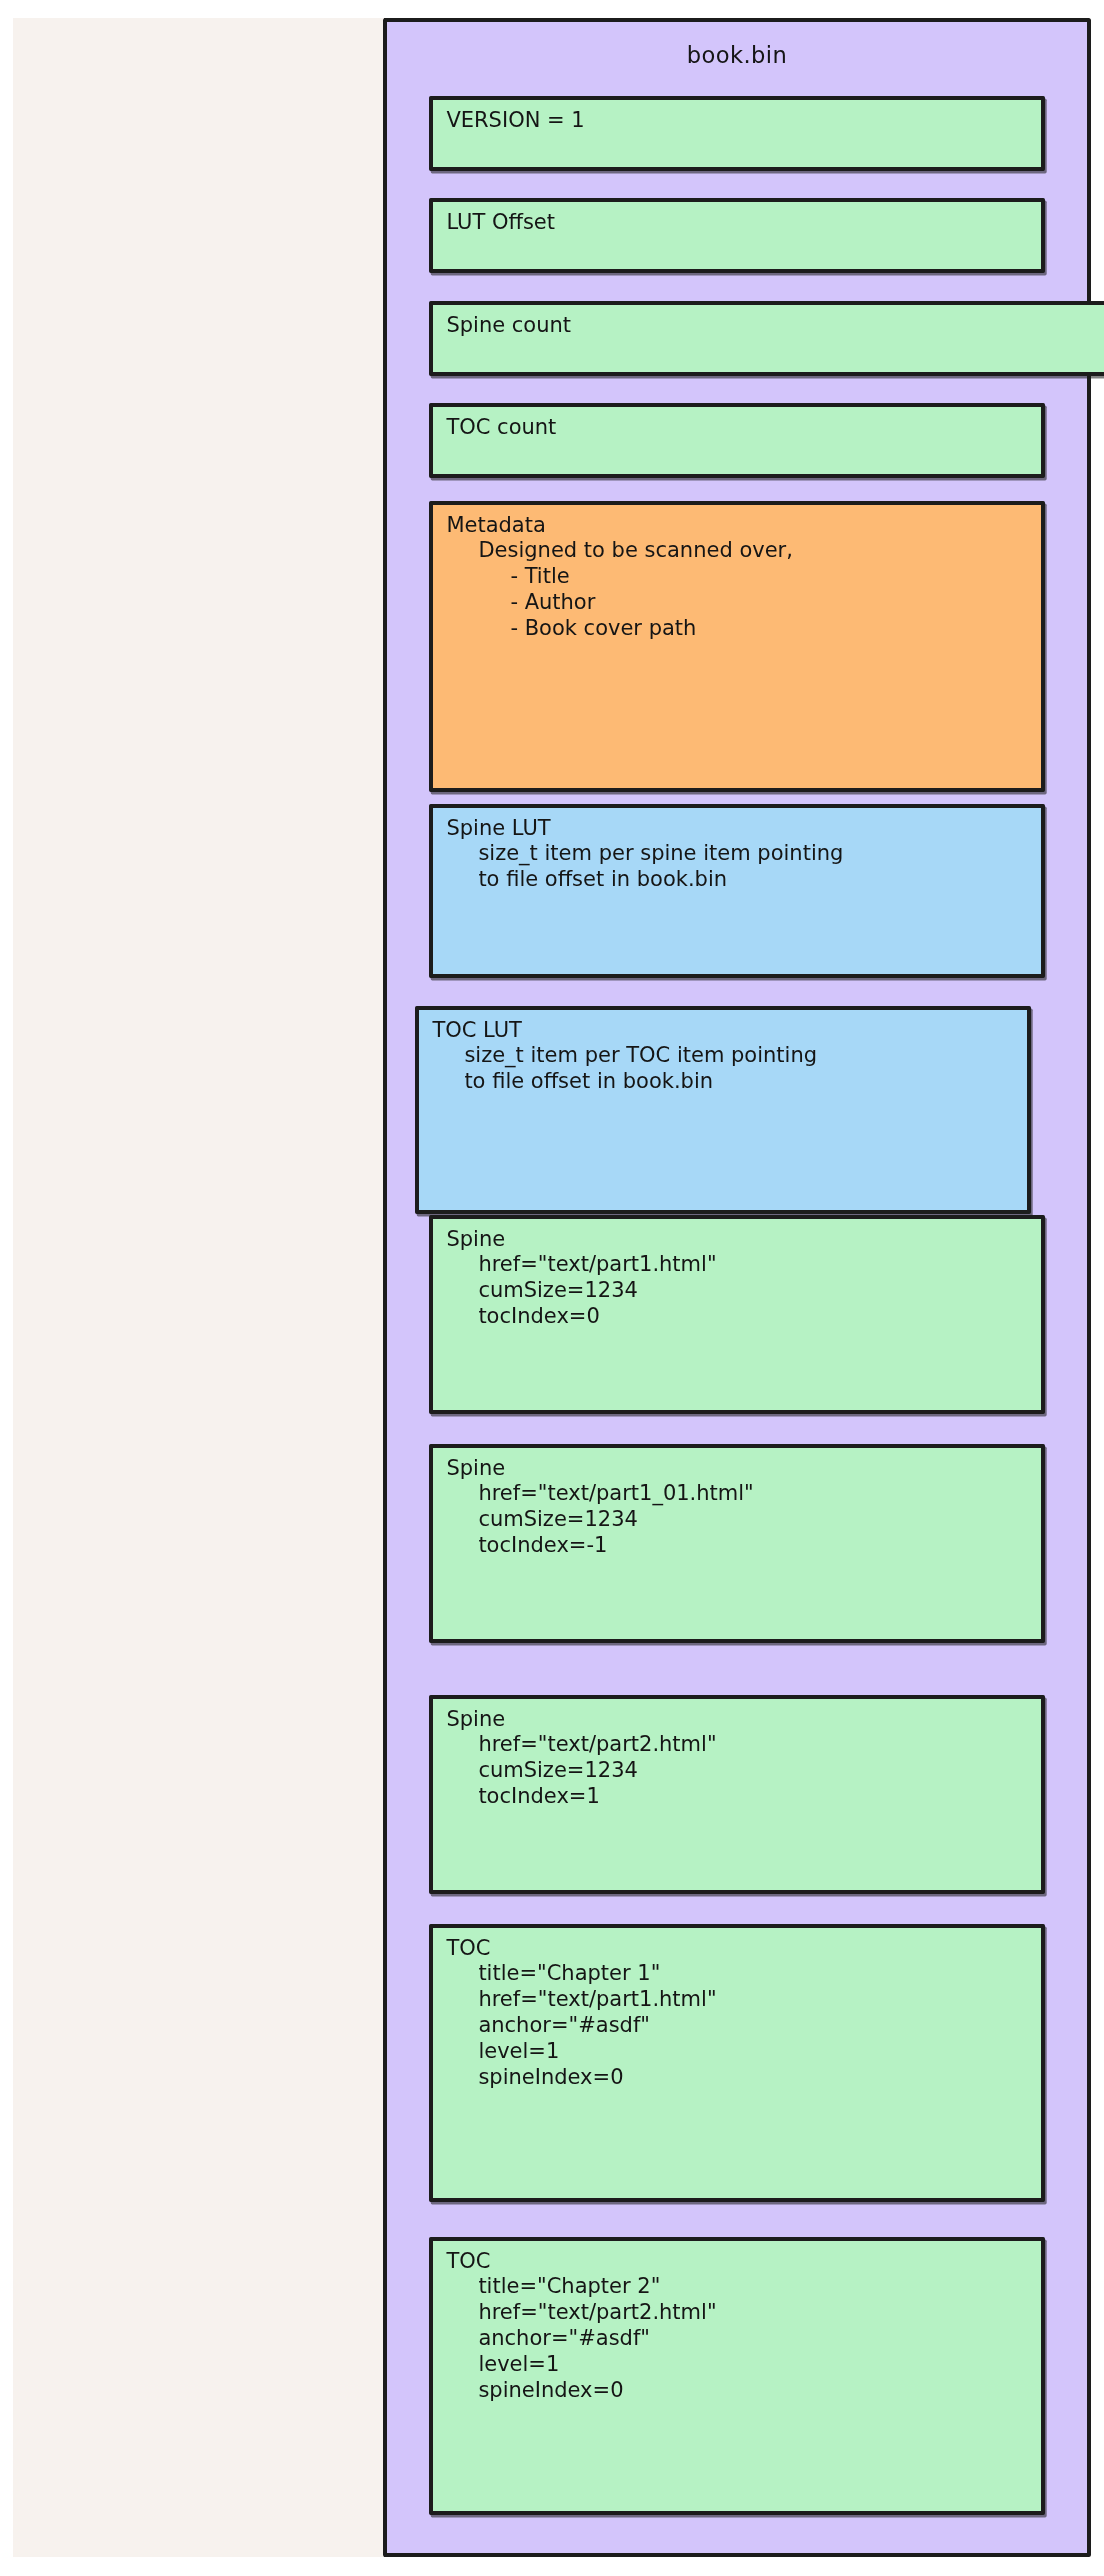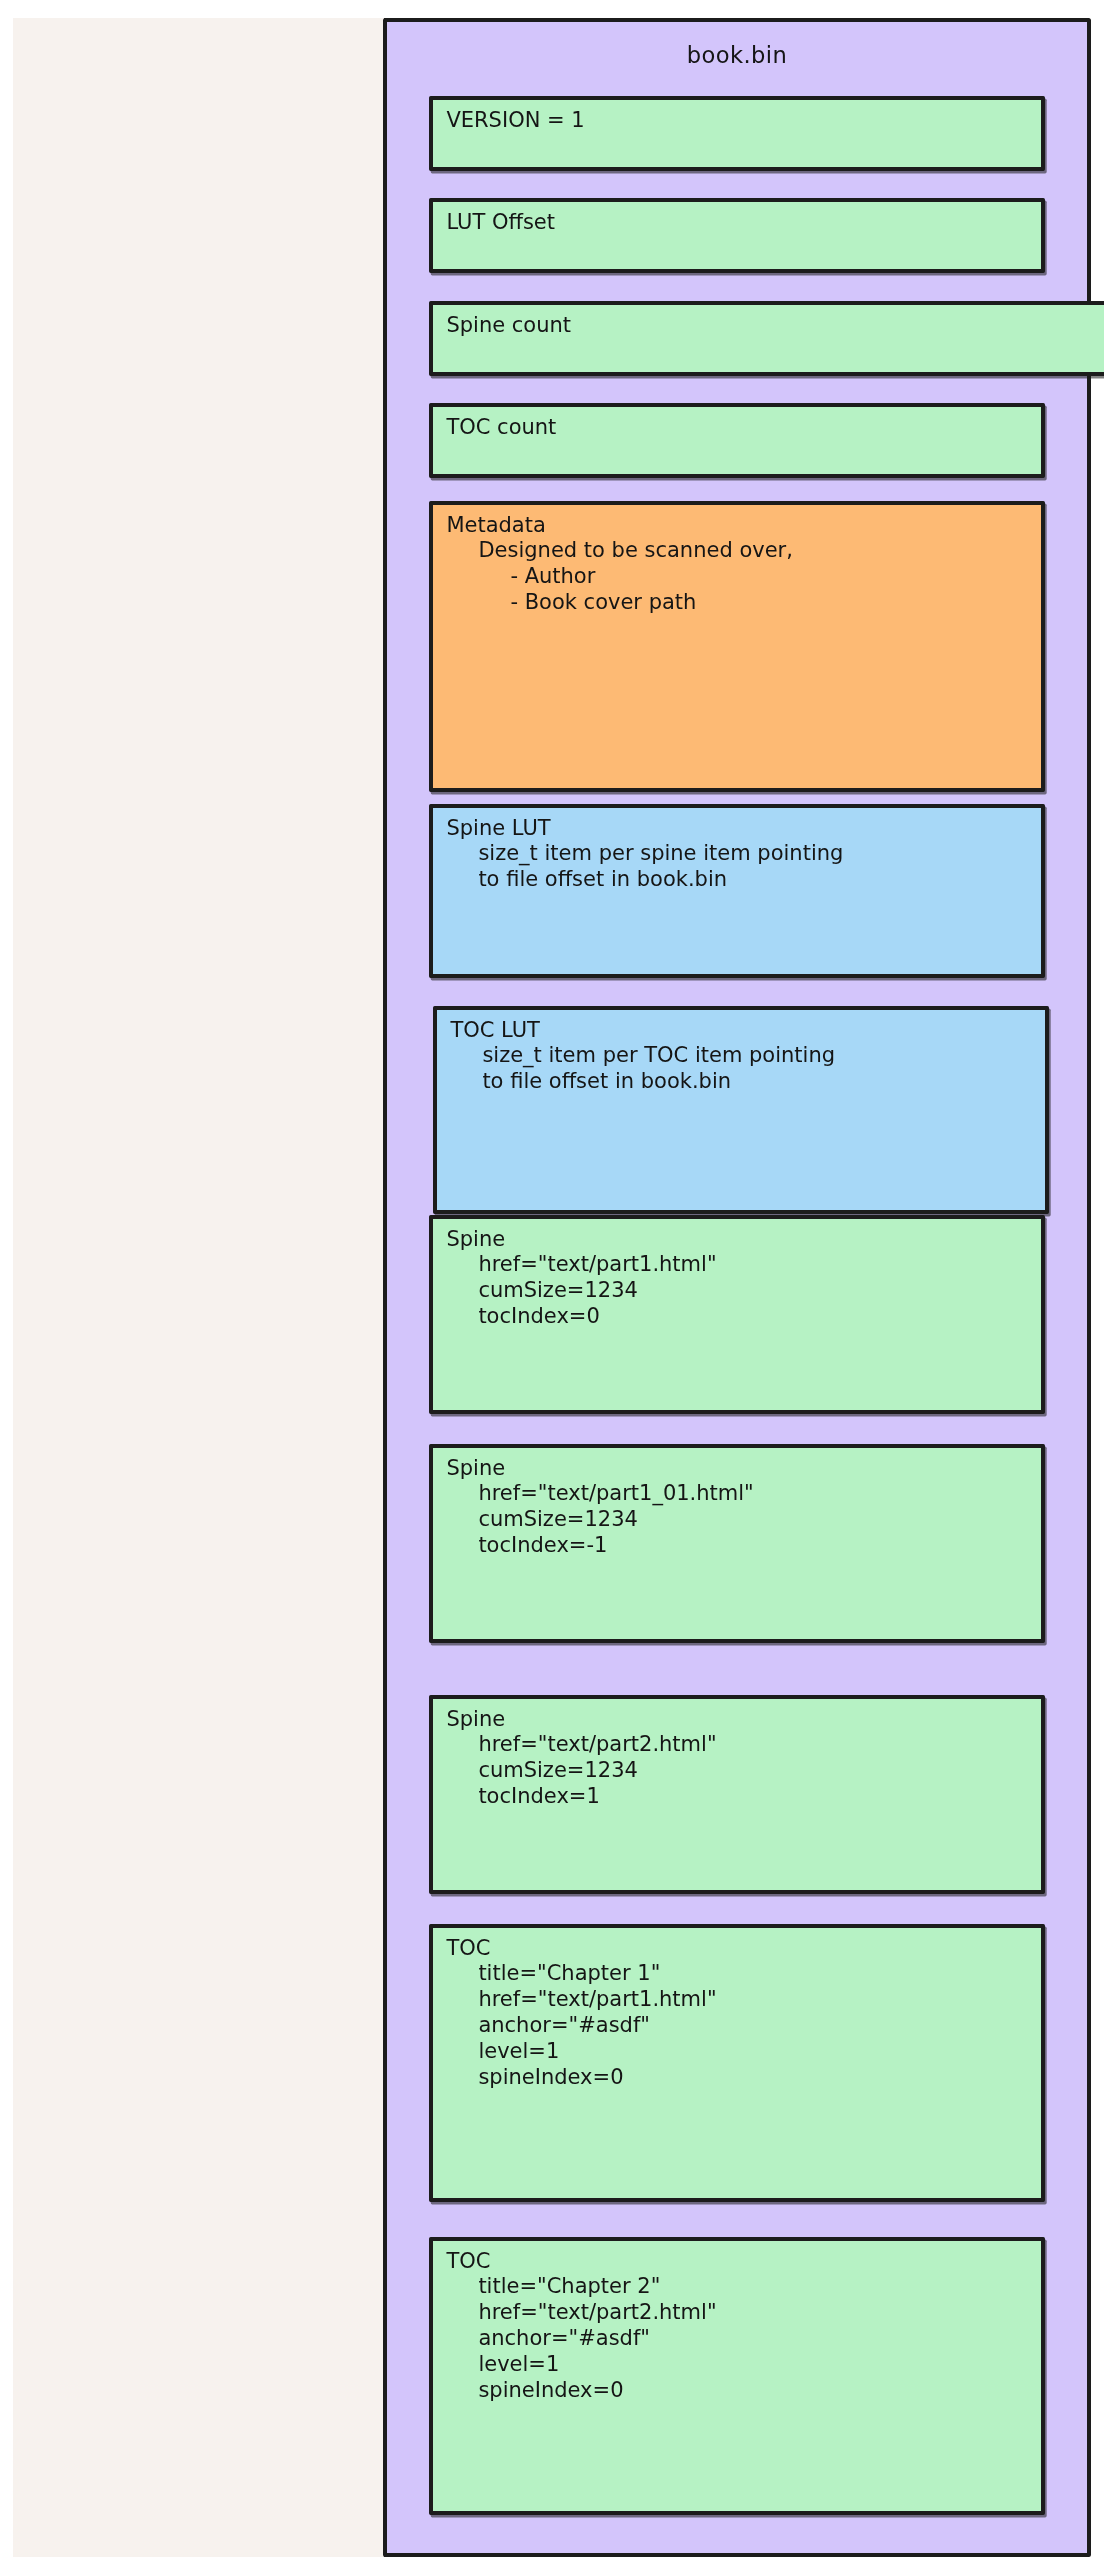--- a/index.html
+++ b/index.html
@@ -163,29 +163,30 @@
         </div>
         <div class="box green" style="left: 42px; width: 740px; top: 279px; height: 75px;">
           <div class="head">Spine count</div>
         </div>
         <div class="box green" style="left: 42px; width: 616px; top: 381px; height: 75px;">
           <div class="head">TOC count</div>
         </div>
         <div class="box yellow" style="left: 42px; width: 616px; top: 479px; height: 291px;">
           <div class="head">Metadata</div>
           <div class="sub">Designed to be scanned over,</div>
+          <div class="sub2">- Title</div>
           <div class="sub2">- Author</div>
           <div class="sub2">- Book cover path</div>
         </div>
         <div class="box blue" style="left: 42px; width: 616px; top: 782px; height: 174px;">
           <div class="head">Spine LUT</div>
           <div class="sub">size_t item per spine item pointing</div>
           <div class="sub">to file offset in book.bin</div>
         </div>
-        <div class="box blue" style="left: 46px; width: 616px; top: 984px; height: 208px;">
+        <div class="box blue" style="left: 28px; width: 616px; top: 984px; height: 208px;">
           <div class="head">TOC LUT</div>
           <div class="sub">size_t item per TOC item pointing</div>
           <div class="sub">to file offset in book.bin</div>
         </div>
         <div class="box green" style="left: 42px; width: 616px; top: 1193px; height: 199px;">
           <div class="head">Spine</div>
           <div class="sub">href="text/part1.html"</div>
           <div class="sub">cumSize=1234</div>
           <div class="sub">tocIndex=0</div>
         </div>

